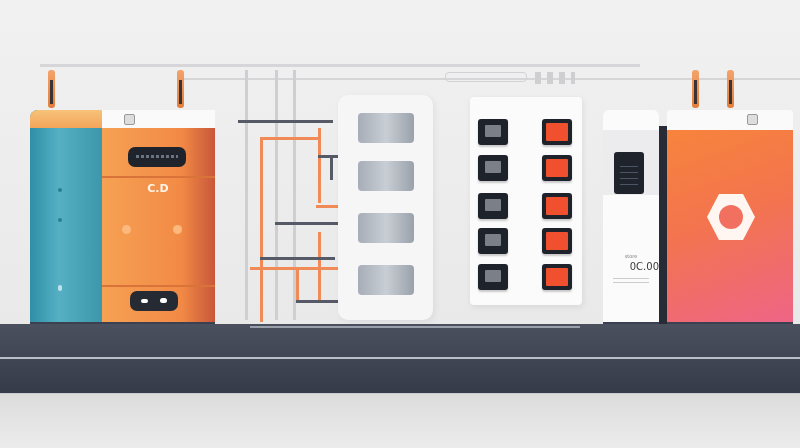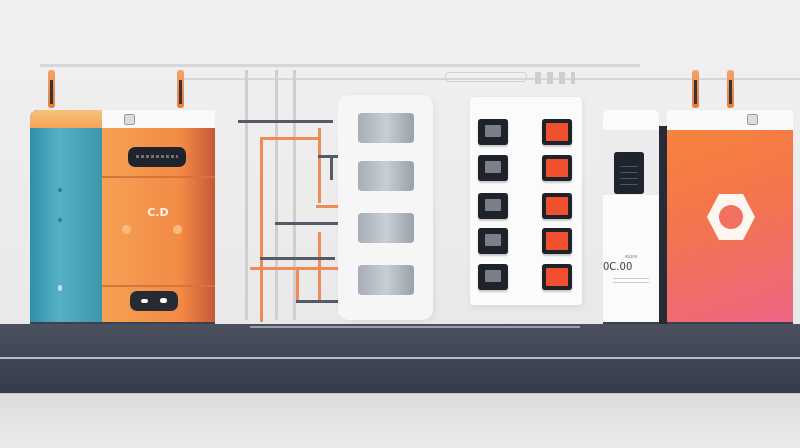--- a/index.html
+++ b/index.html
@@ -44,21 +44,21 @@
     <div class="abs" style="left:28px;top:175px;width:4px;height:6px;border-radius:2px;background:#bfe3ec;"></div>
     <div class="abs" style="left:0;top:212px;width:72px;height:10px;background:#3b4150;"></div>
   </div>
   <div class="abs" style="left:72px;top:0;width:113px;height:222px;background:linear-gradient(90deg,#f6a154,#f28a45 70%,#c8573a);">
     <div class="abs" style="left:0;top:0;width:113px;height:18px;background:#fafafa;"></div>
     <div class="abs" style="left:22px;top:4px;width:9px;height:9px;border-radius:2px;background:#ddd;border:1px solid #999;"></div>
     <div class="abs" style="left:26px;top:37px;width:58px;height:20px;border-radius:7px;background:#1f232c;">
       <div class="abs" style="left:8px;top:8px;width:42px;height:3px;background:repeating-linear-gradient(90deg,#6b7280 0 3px,transparent 3px 5px);"></div>
     </div>
     <div class="abs" style="left:0;top:66px;width:113px;height:2px;background:#d9733a;"></div>
-    <div class="abs" style="left:38px;top:72px;width:36px;height:14px;font-size:11px;font-weight:bold;color:#fff3e6;text-align:center;margin-top:24px;">C.D</div>
+    <div class="abs" style="left:38px;top:72px;width:36px;height:14px;font-size:11px;font-weight:bold;color:#fff3e6;text-align:center;">C.D</div>
     <div class="abs" style="left:20px;top:115px;width:9px;height:9px;border-radius:50%;background:#fbb97e;"></div>
     <div class="abs" style="left:71px;top:115px;width:9px;height:9px;border-radius:50%;background:#fbb97e;"></div>
     <div class="abs" style="left:0;top:175px;width:113px;height:2px;background:#d9733a;"></div>
     <div class="abs" style="left:28px;top:181px;width:48px;height:20px;border-radius:7px;background:#262a33;">
       <div class="abs" style="left:11px;top:8px;width:7px;height:4px;border-radius:2px;background:#fff;"></div>
       <div class="abs" style="left:30px;top:7px;width:7px;height:5px;border-radius:3px;background:#fff;"></div>
     </div>
     <div class="abs" style="left:0;top:212px;width:113px;height:10px;background:#3b4150;"></div>
   </div>
 </div>
@@ -123,21 +123,21 @@
       <div class="in"></div>
     </div>
 </div>
 
 <div class="abs" style="left:603px;top:110px;width:56px;height:222px;background:#fbfbfb;border-radius:6px 6px 0 0;">
   <div class="abs" style="left:0;top:20px;width:56px;height:65px;background:#ececee;"></div>
   <div class="abs" style="left:11px;top:42px;width:30px;height:42px;border-radius:3px;background:#1f232c;">
     <div class="abs" style="left:6px;top:14px;width:18px;height:20px;background:repeating-linear-gradient(#4b5563 0 1px,transparent 1px 6px);"></div>
   </div>
   <div class="abs" style="left:0;top:143px;width:56px;font-size:5px;color:#777;text-align:center;">store</div>
-  <div class="abs" style="left:0;top:151px;width:56px;font-size:10px;color:#3a3a3a;text-align:left;">0C.00</div>
+  <div class="abs" style="left:0;top:151px;width:56px;font-size:10px;color:#3a3a3a;text-align:right;">0C.00</div>
   <div class="abs" style="left:10px;top:168px;width:36px;height:1px;background:#ccc;"></div>
   <div class="abs" style="left:10px;top:172px;width:36px;height:1px;background:#ccc;"></div>
   <div class="abs" style="left:0;top:212px;width:56px;height:10px;background:#3b4150;"></div>
 </div>
 <div class="abs" style="left:659px;top:126px;width:9px;height:206px;background:#262b36;"></div>
 
 <div class="abs" style="left:667px;top:110px;width:126px;height:222px;">
   <div class="abs" style="left:0;top:0;width:126px;height:20px;background:#fafafa;border-radius:4px 4px 0 0;"></div>
   <div class="abs" style="left:80px;top:4px;width:9px;height:9px;border-radius:2px;background:#ddd;border:1px solid #999;"></div>
   <div class="abs" style="left:0;top:20px;width:126px;height:192px;background:linear-gradient(160deg,#f7843c,#f3744e 45%,#ee6586 100%);"></div>

